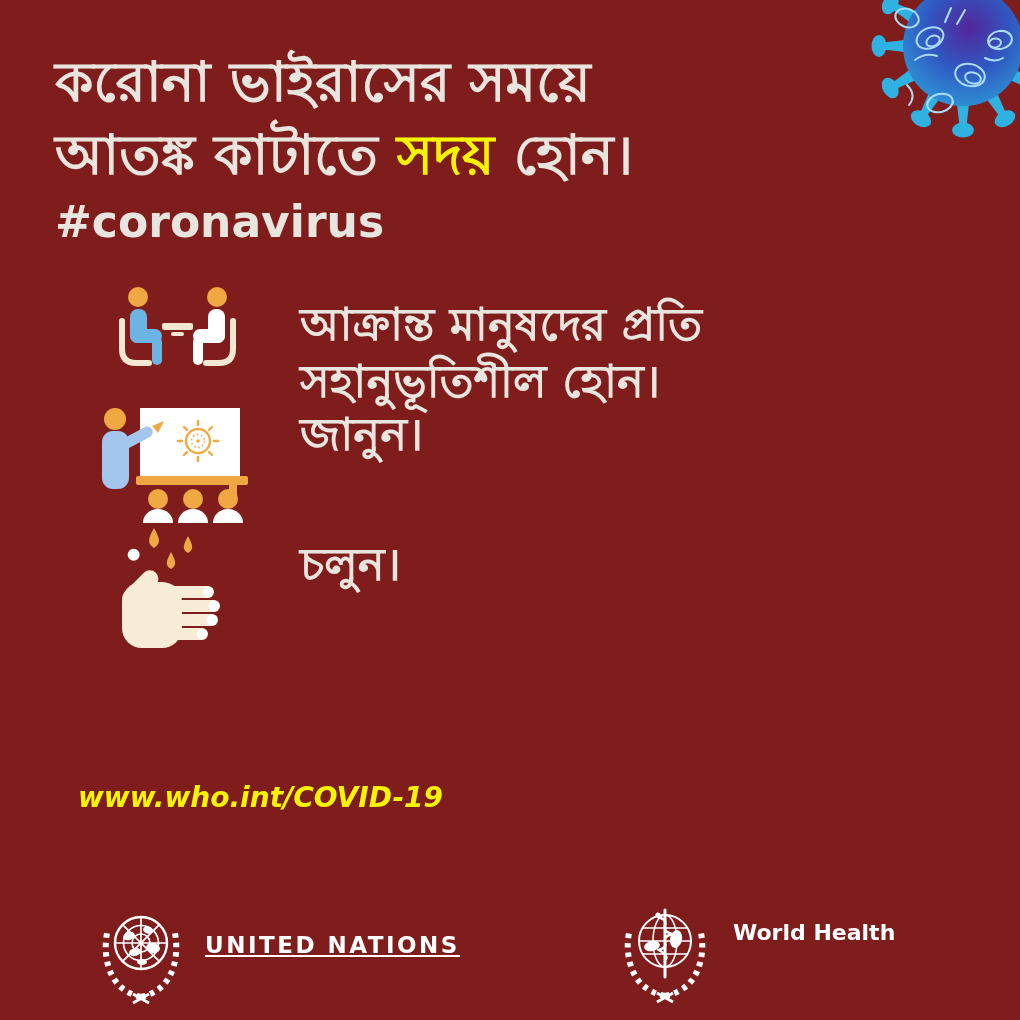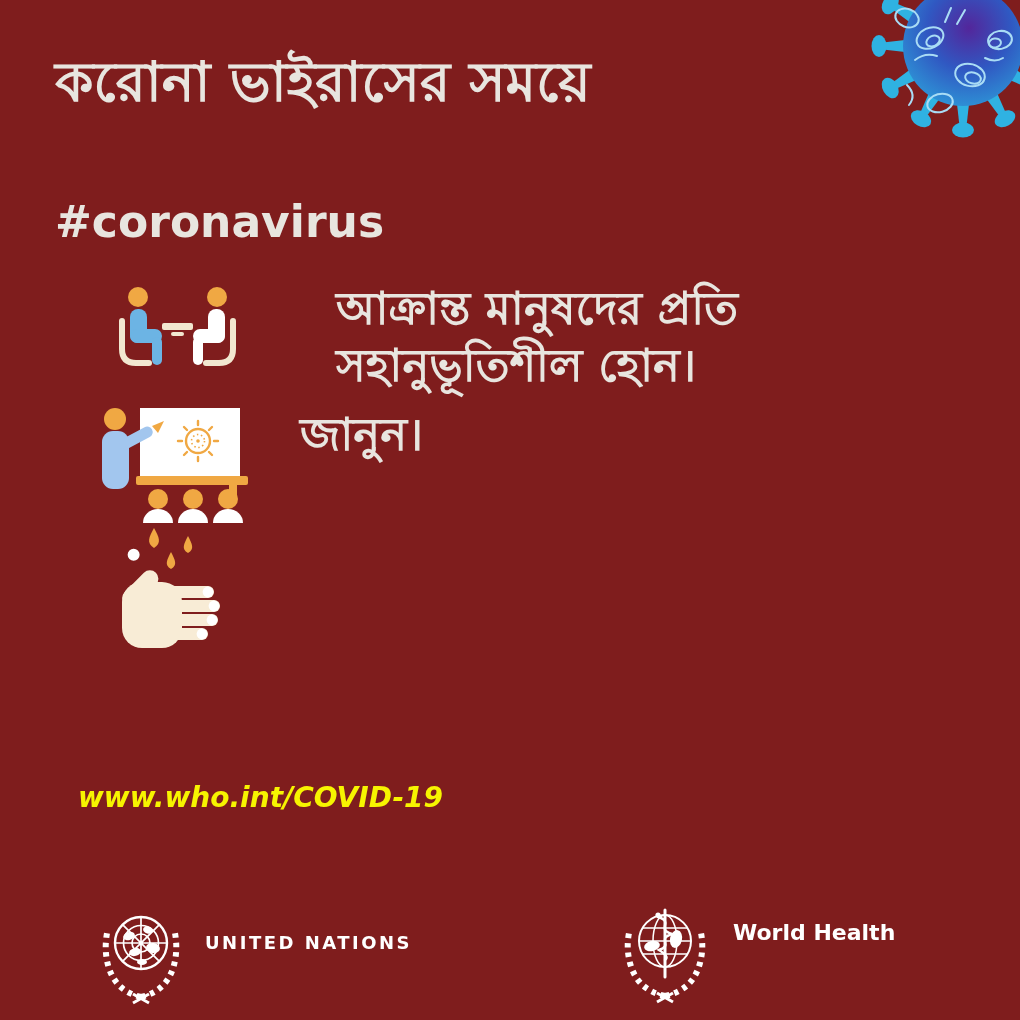--- a/index.html
+++ b/index.html
@@ -6,34 +6,34 @@
   .poster {
     position:relative; width:1020px; height:1020px; overflow:hidden;
     background:#7f1d1d;
     font-family:"DejaVu Sans","Liberation Sans",sans-serif;
   }
   .txt { color:#E8E5DF; font-weight:bold; white-space:nowrap; }
   .yellow { color:#F7F400; }
   .headline { position:absolute; left:55px; top:46px; font-size:55px; line-height:73px; }
   .hashtag  { position:absolute; left:55px; top:196px; font-size:44px; }
   .tip-text { position:absolute; left:300px; font-size:45px; line-height:57px; }
-  #tip-text-1 { top:280px;margin-left:36px; }
+  #tip-text-1 { top:296px; }
   #tip-text-2 { top:406px; }
   #tip-text-3 { top:536px; }
   .tip-icon { position:absolute; }
   #tip-icon-1 { left:112px; top:285px; }
   #tip-icon-2 { left:98px;  top:403px; }
   #tip-icon-3 { left:116px; top:524px; }
   .cta-line { position:absolute; left:75px; top:720px; font-size:44px; }
   .cta-url  { position:absolute; left:78px; top:781px; font-size:28px; font-weight:bold; color:#F7F400; white-space:nowrap;font-style:italic; }
   .virus { position:absolute; top:0; right:0; }
   .un-emblem  { position:absolute; left:95px;  top:905px; }
   .who-emblem { position:absolute; left:615px; top:901px; }
-  .un-label  { position:absolute; left:205px; top:932px; font-size:18px; font-weight:bold;
-               letter-spacing:2.5px; color:#FFFFFF; white-space:nowrap; }
+  .un-label  { position:absolute; left:205px; top:932px; font-size:23px; font-weight:bold;
+               letter-spacing:2.5px; color:#FFFFFF; white-space:nowrap;text-decoration:underline; }
   .who-label { position:absolute; left:733px; top:915px; font-size:22px; font-weight:bold;
                line-height:35px; color:#FFFFFF; white-space:nowrap; }
 </style>
 </head>
 <body>
 
 <div class="poster">
 
   <svg class="virus" width="175" height="172" viewBox="0 0 175 172">
     <defs>
@@ -69,20 +69,21 @@
       <ellipse cx="95" cy="103" rx="13" ry="9" transform="rotate(-15 95 103)"></ellipse>
       <path d="M70,60 Q80,52 92,56"></path>
       <path d="M100,22 L106,8 M112,24 L120,10"></path>
       <path d="M140,58 Q150,63 158,58"></path>
       <path d="M62,85 Q72,95 64,105"></path>
     </g>
   </svg>
 
   <div class="headline txt">
     <div>করোনা ভাইরাসের সময়ে</div>
+    <div><span>আতঙ্ক কাটাতে </span><span class="yellow">সদয়</span><span> হোন।</span></div>
   </div>
   <div class="hashtag txt">#coronavirus</div>
 
   <svg id="tip-icon-1" class="tip-icon" width="131" height="100" viewBox="0 0 131 100">
     <g stroke="#F2E7D0" stroke-width="6" fill="none" stroke-linecap="round">
       <path d="M10,36 L10,64 Q10,78 24,78 L37,78"></path>
       <path d="M121,36 L121,64 Q121,78 107,78 L94,78"></path>
     </g>
     <circle cx="26" cy="12" r="10" fill="#F0A843"></circle>
     <circle cx="105" cy="12" r="10" fill="#F0A843"></circle>
@@ -154,20 +155,21 @@
     </g>
     <g fill="#FFFFFF">
       <circle cx="43" cy="36" r="6" transform="rotate(-45 24 64)"></circle>
       <circle cx="92" cy="68" r="5.4"></circle>
       <circle cx="98" cy="82" r="5.4"></circle>
       <circle cx="96" cy="96" r="5.4"></circle>
       <circle cx="86" cy="110" r="5.4"></circle>
     </g>
   </svg>
   <div id="tip-text-3" class="tip-text txt">
+    <div>চলুন।</div>
   </div>
 
   <div class="cta-url">www.who.int/COVID-19</div>
 
   <svg class="un-emblem" width="92" height="100" viewBox="0 0 92 100">
     <g stroke="#FFFFFF" fill="none">
       <circle cx="46" cy="38" r="26" stroke-width="2.4"></circle>
       <circle cx="46" cy="38" r="17.5" stroke-width="1.7"></circle>
       <circle cx="46" cy="38" r="9" stroke-width="1.7"></circle>
       <path d="M46,12 V64 M20,38 H72 M27.6,19.6 L64.4,56.4 M64.4,19.6 L27.6,56.4" stroke-width="1.7"></path>

